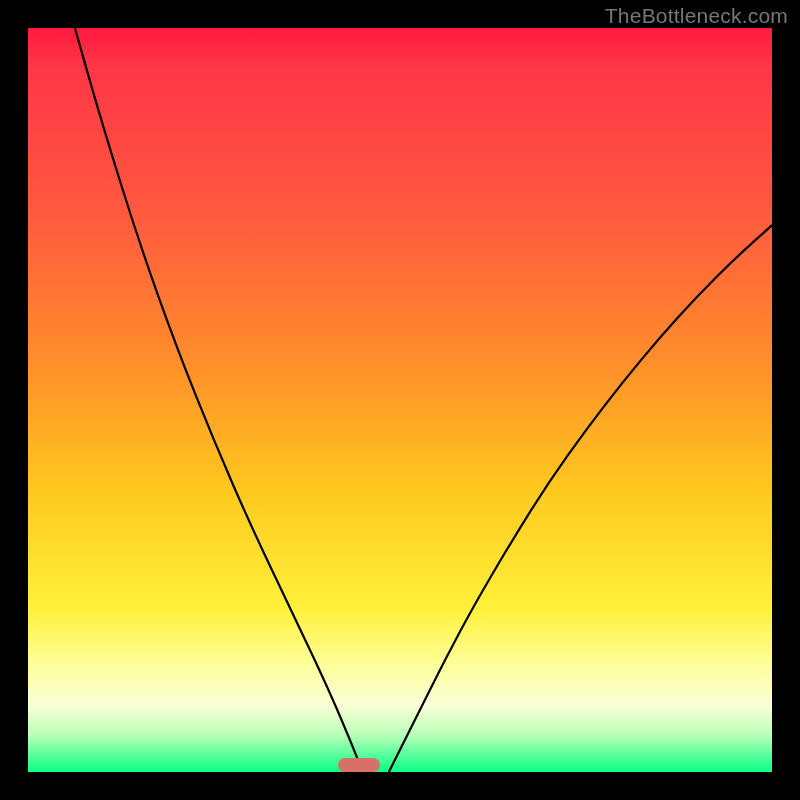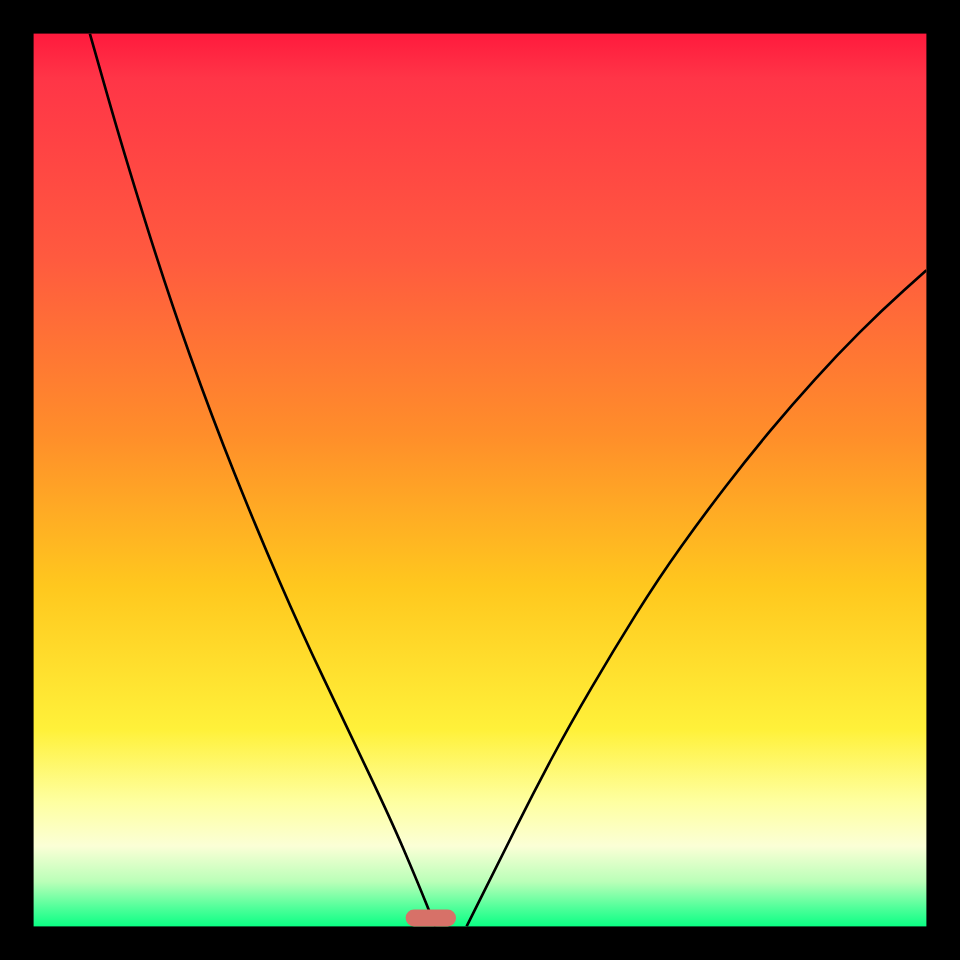--- a/index.html
+++ b/index.html
@@ -55,20 +55,21 @@
     color: #777;
     font-size: 21px;
     letter-spacing: 0.2px;
   }
 </style>
 </head>
 <body>
 
 <div class="frame">
 
+  <div class="watermark">TheBottleneck.com</div>
 
   <div class="plot">
 
     <svg id="curves" width="744" height="744">
       <path id="left-branch" fill="none" stroke="#000" stroke-width="2.2" d="M 46.872 0 Q 46.872 0 60.636 48.360000000000014 Q 74.4 96.72000000000003 93 156.24 Q 111.6 215.76 130.2 267.84000000000003 Q 148.8 319.92 167.4 366.42 Q 186 412.92 204.6 455.70000000000005 Q 223.2 498.48 241.79999999999998 537.54 Q 260.4 576.6 279 615.6600000000001 Q 297.6 654.72 308.76 680.76 Q 319.92 706.8 327.36 725.4 L 334.8 744"></path>
       <path id="right-branch" fill="none" stroke="#000" stroke-width="2.2" d="M 360.84 744 Q 360.84 744 373.86 717.96 Q 386.88 691.92 401.76 662.16 Q 416.64000000000004 632.4 431.52 604.5 Q 446.4 576.6 465 544.98 Q 483.6 513.36 502.2 483.6 Q 520.8 453.84 539.4 427.79999999999995 Q 558 401.76 576.6 377.58 Q 595.2 353.4 613.8 331.08000000000004 Q 632.4 308.76000000000005 651 288.3 Q 669.6 267.84 688.2 249.23999999999998 Q 706.8 230.64 725.4 213.89999999999998 L 744 197.15999999999997"></path>
     </svg>
 
     <div id="marker" class="marker" style="left: 310.08px; bottom: 0px;"></div>
   </div>

